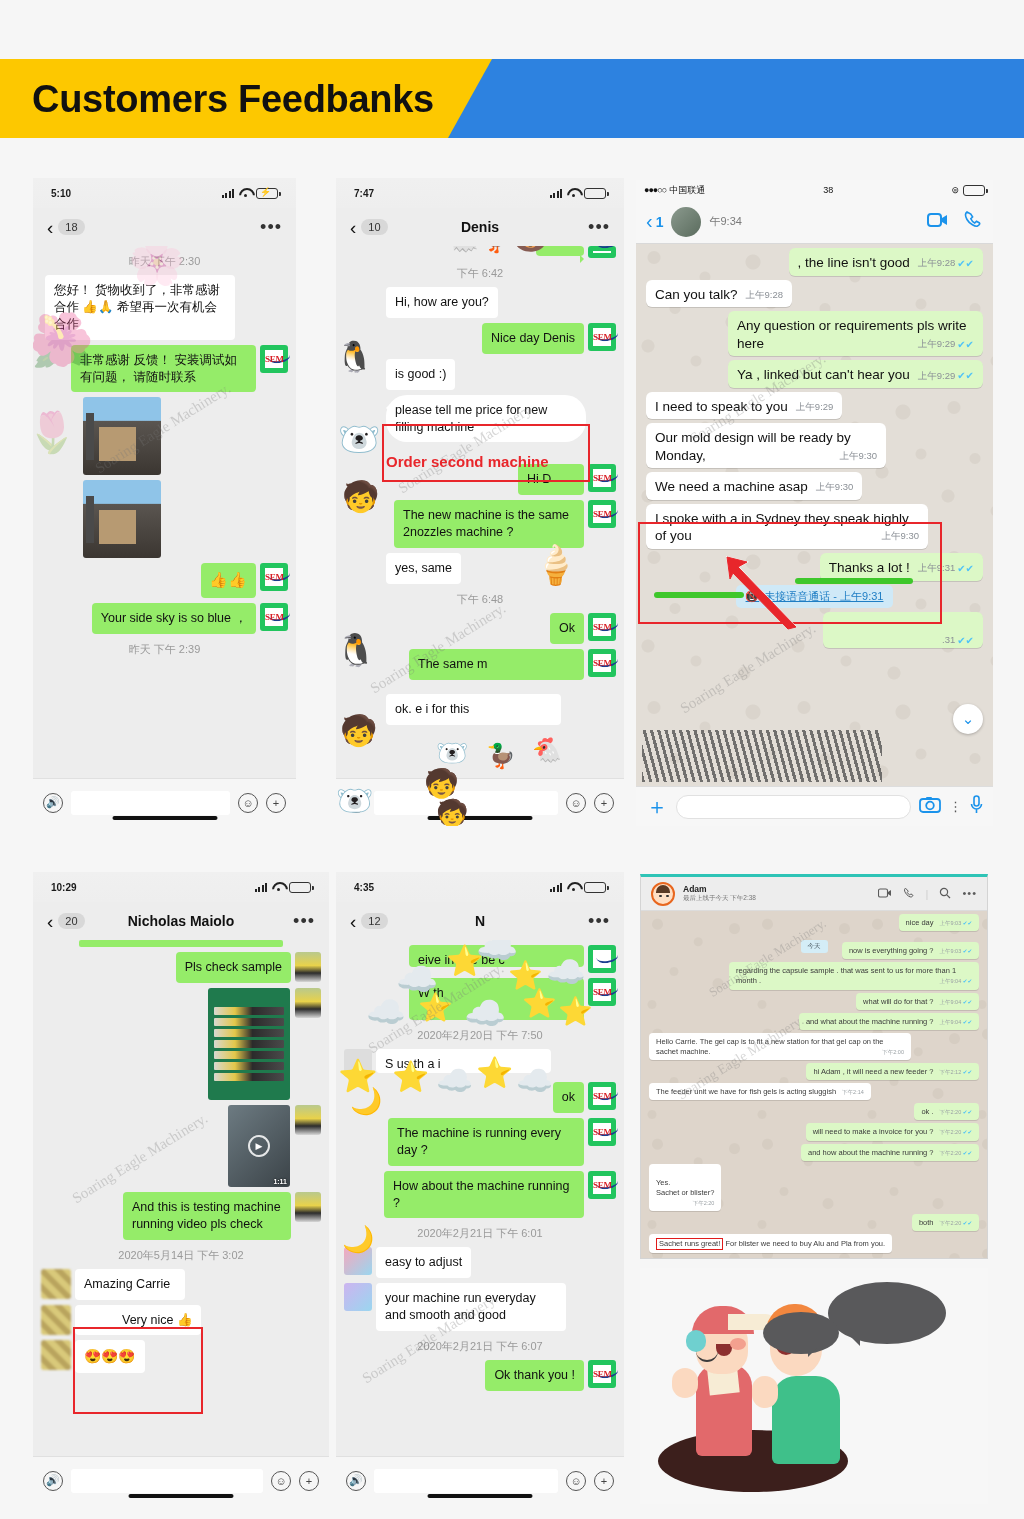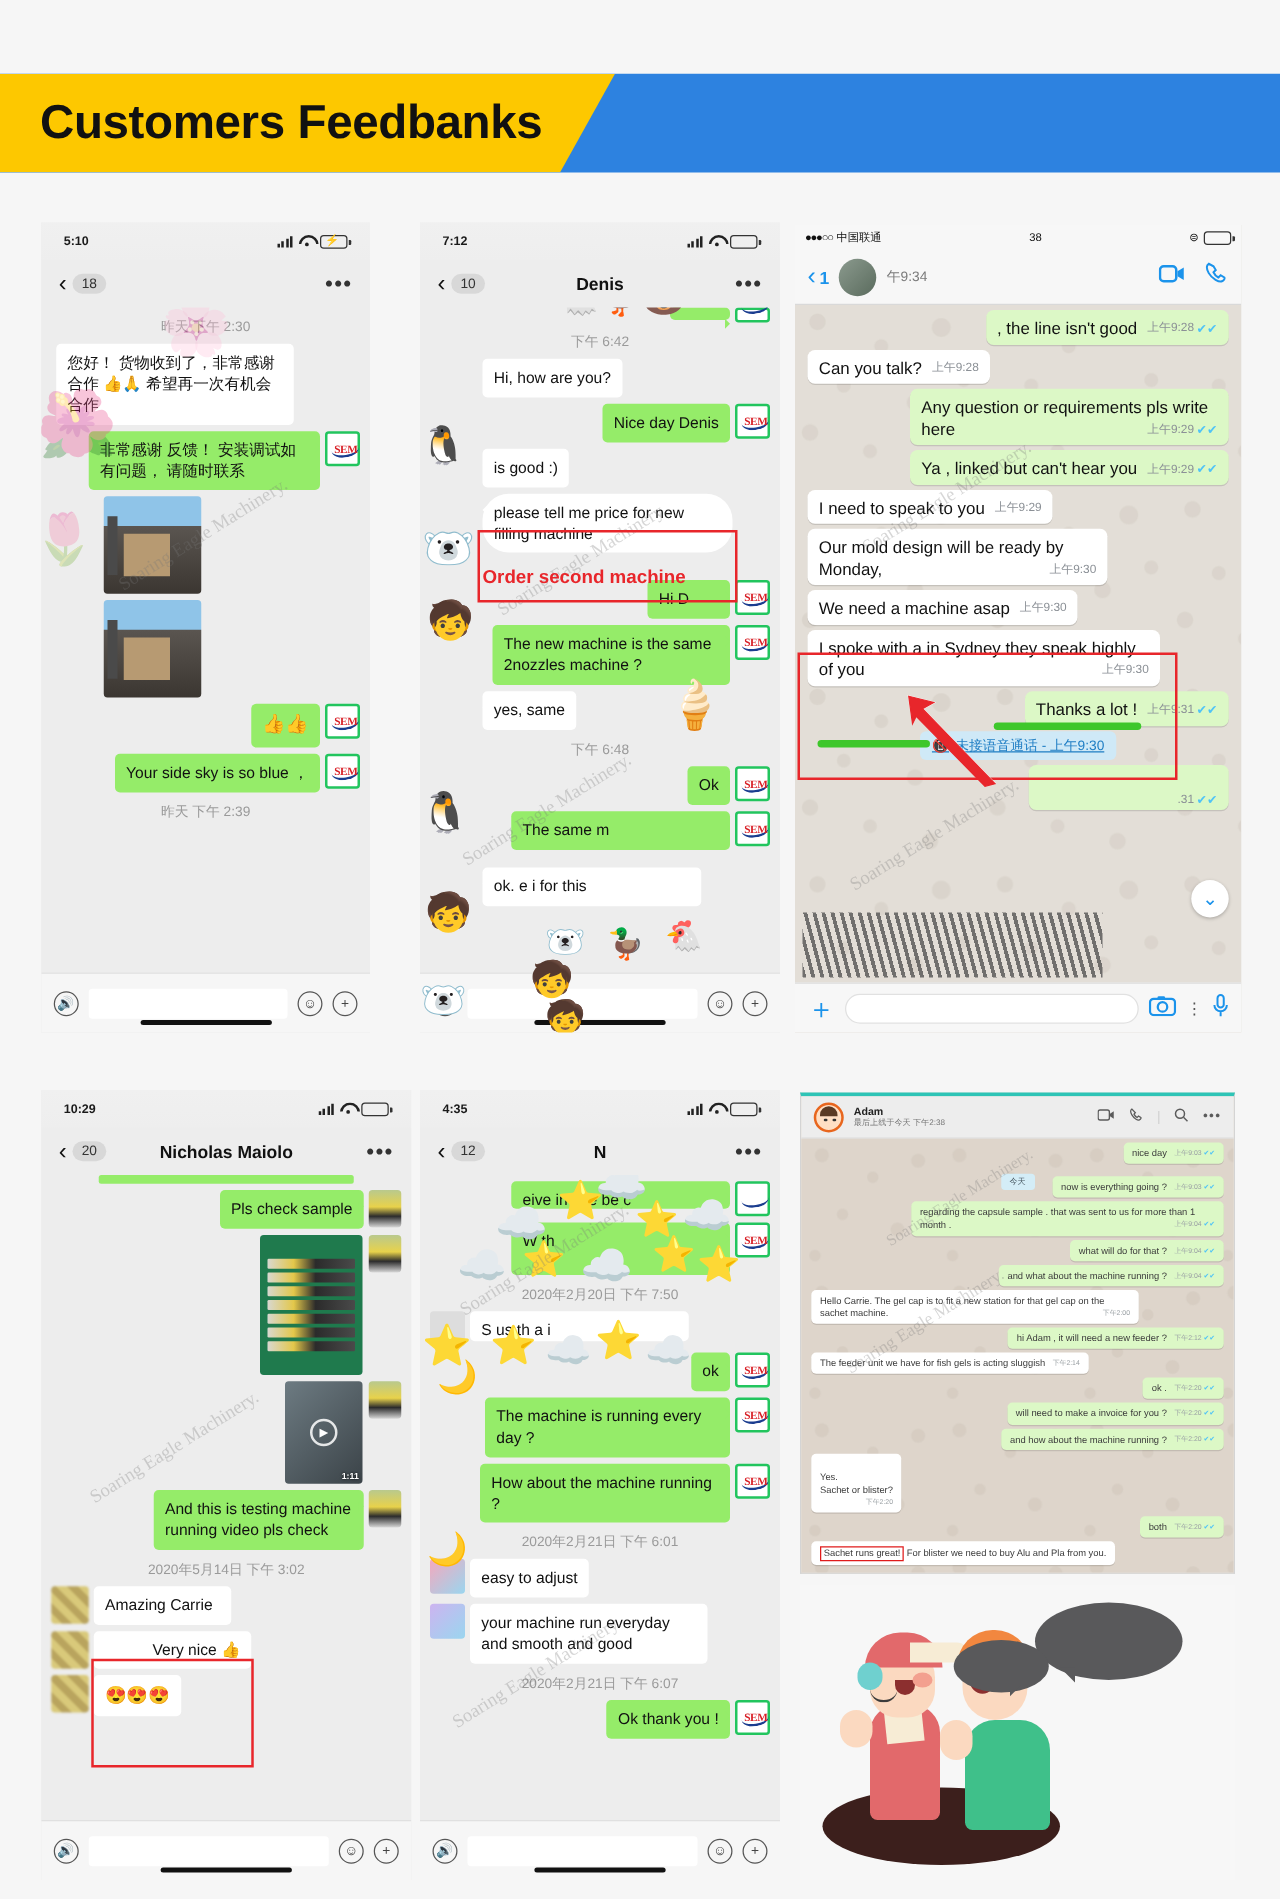--- a/index.html
+++ b/index.html
@@ -90,22 +90,22 @@
     content:""; position:absolute; left:-4px; top:9px;
     border:4px solid transparent; border-right-color:#fff;
   }
   .bub.out::after{
     content:""; position:absolute; right:-4px; top:9px;
     border:4px solid transparent; border-left-color:#95ec69;
   }
   .ava { width:28px; height:28px; border-radius:3px; flex-shrink:0; background:#ddd; overflow:hidden;}
   .sem-logo{
     width:28px;height:28px;border-radius:3px;background:#fff;flex-shrink:0;
-    display:flex;align-items:center;justify-content:flex-end;position:relative;
-    border:2px solid #22c55e;
+    display:flex;align-items:center;justify-content:flex-start;position:relative;
+    border:5px solid #22c55e;
   }
   .sem-logo span{ font-size:9px;font-weight:900;color:#d81f26;font-family:"Liberation Serif",serif; letter-spacing:-0.3px; z-index:2;}
   .sem-logo::after{
     content:"";position:absolute;left:3px;bottom:5px;width:22px;height:11px;
     border-bottom:2px solid #1b3d8f;border-radius:50%;transform:rotate(-8deg);
   }
 
   .ios-input {
     position:absolute; bottom:0; left:0; right:0; height:48px; background:#f6f6f6;
     display:flex; align-items:center; gap:8px; padding:0 10px; border-top:1px solid #e0e0e0;
@@ -318,21 +318,21 @@
     <span class="txtbox"></span>
     <span class="circ">☺</span>
     <span class="circ">+</span>
   </div>
   <div class="home-bar"></div>
 </div>
 <div class="wm" style="left:85px;top:420px;">Soaring Eagle Machinery.</div>
 
 <div class="panel panel-ios" style="left:336px;top:178px;width:288px;height:648px;">
   <div class="ios-status">
-    <span>7:12</span>
+    <span>7:47</span>
     <span class="ios-status-right">
       <span class="sig-bars">
           <i></i>
           <i></i>
           <i></i>
           <i></i>
         </span>
       <span class="wifi-ico"></span>
       <span class="batt"><span class="fill" style="width:70%"></span></span>
     </span>
@@ -528,21 +528,21 @@
         <span>Thanks a lot !</span>
         <span class="wa-meta">
             <span>上午9:31</span>
             <span class="ticks">✔✔</span>
           </span>
       </div>
     </div>
     <div class="wa-row" style="justify-content:center;">
       <span class="missed-call">
         <span style="color:#e02020;">📵</span>
-        <span>未接语音通话 - 上午9:30</span>
+        <span>未接语音通话 - 上午9:31</span>
       </span>
     </div>
     <div class="wa-row out">
       <div class="wa-bub out" style="width:160px;height:36px;">
         <span class="wa-meta" style="margin-top:16px;">
             <span>.31</span>
             <span class="ticks">✔✔</span>
           </span>
       </div>
     </div>

